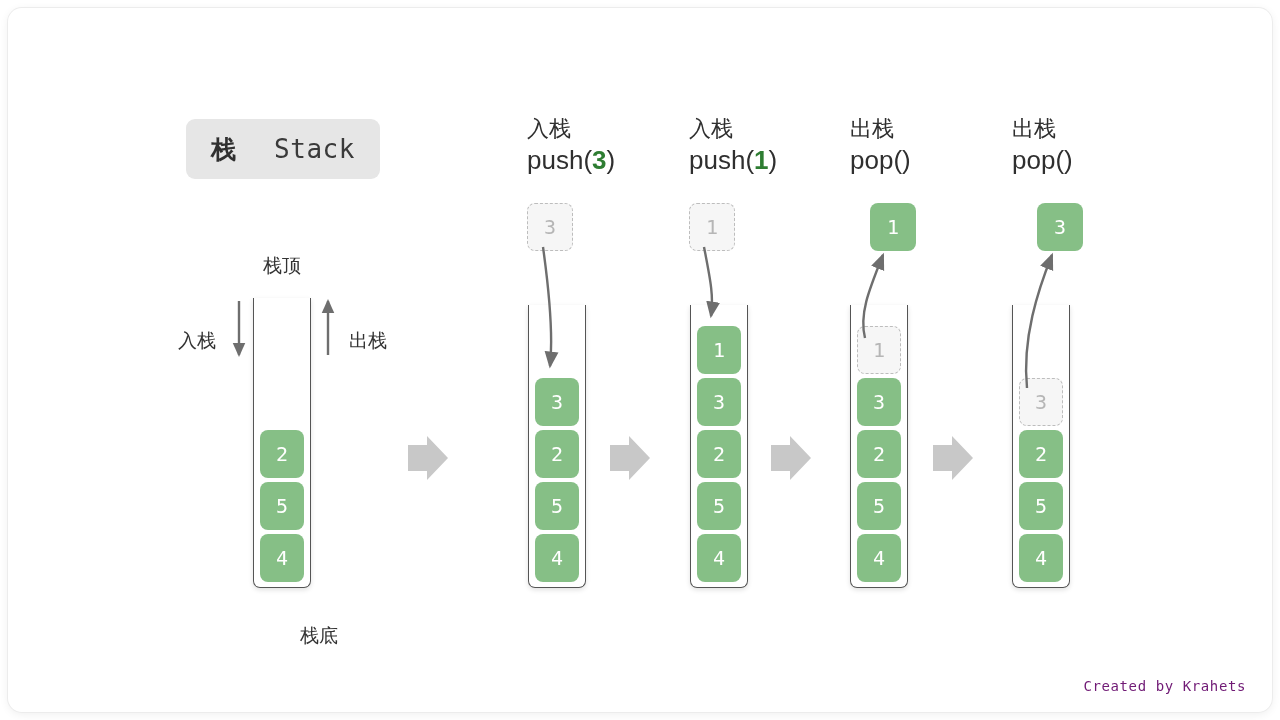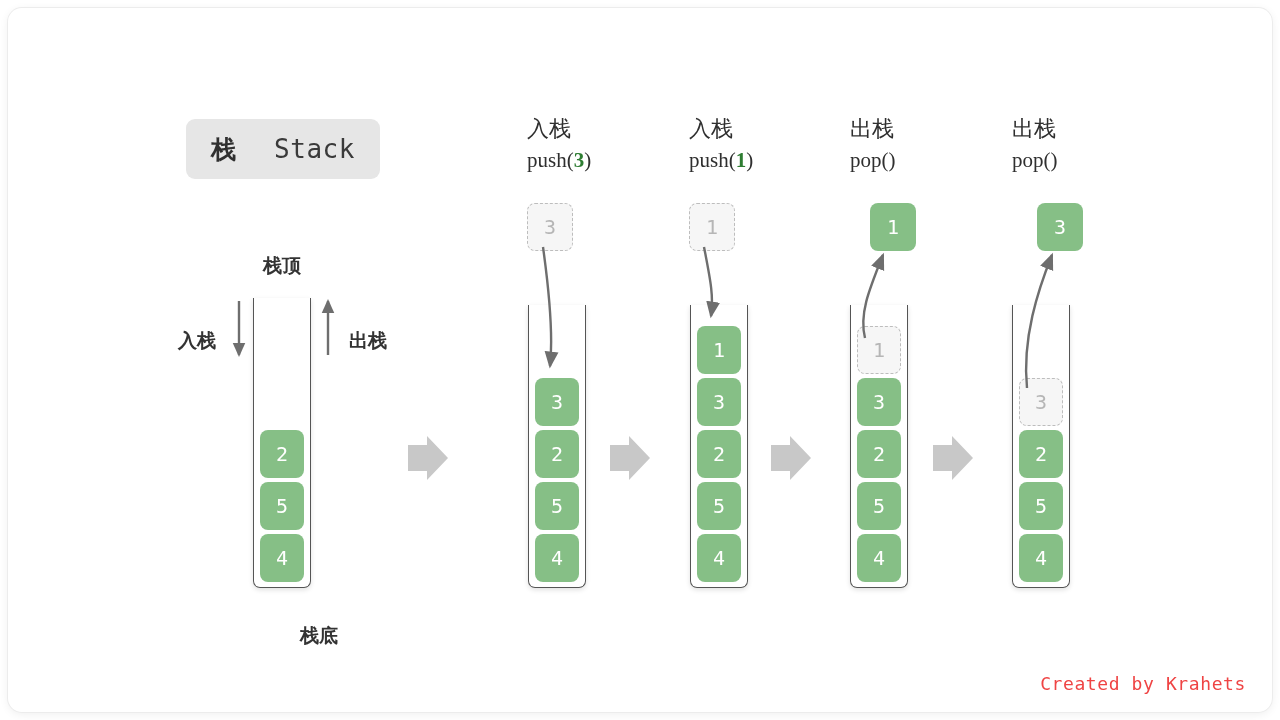--- a/index.html
+++ b/index.html
@@ -51,21 +51,21 @@
     color: #3a3a3a;
     font-family: "DejaVu Sans Mono", "Liberation Mono", monospace;
     letter-spacing: 0.5px;
     margin-left: 27px;
   }
 
   
   .lbl-bold {
     position: absolute;
     font-size: 19px;
-    font-weight: 700;
+    font-weight: 400;
     color: #333333;
     white-space: nowrap;
   }
   .stack-box {
     position: absolute;
     border-left: 1.6px solid #555555;
     border-right: 1.6px solid #555555;
     border-bottom: 1.6px solid #555555;
     border-top: none;
     border-radius: 0 0 7px 7px;
@@ -130,23 +130,23 @@
     position: absolute;
     white-space: nowrap;
   }
   .op-label .line1 {
     font-size: 22px;
     color: #2f2f2f;
     font-family: "DejaVu Sans", "Liberation Sans", sans-serif;
     line-height: 30px;
   }
   .op-label .line2 {
-    font-size: 21px;
+    font-size: 26px;
     color: #2f2f2f;
-    font-family: Liberation Serif, serif;
+    font-family: Liberation Sans, sans-serif;
     line-height: 32px;
   }
   .op-label .arg {
     color: #2e7d32;
     font-weight: 700;
   }
 
   
   #overlay {
     position: absolute;
@@ -155,22 +155,22 @@
     width: 1264px;
     height: 704px;
     pointer-events: none;
   }
 
   
   #credit {
     position: absolute;
     right: 26px;
     bottom: 18px;
-    font-size: 18px;
-    color: #ef4444;
+    font-size: 14px;
+    color: #701a75;
     font-family: "DejaVu Sans Mono", "Liberation Mono", monospace;
     letter-spacing: 0.6px;
   }
 </style>
 </head>
 <body>
 
 <div id="card">
 
   <div id="title-badge">

